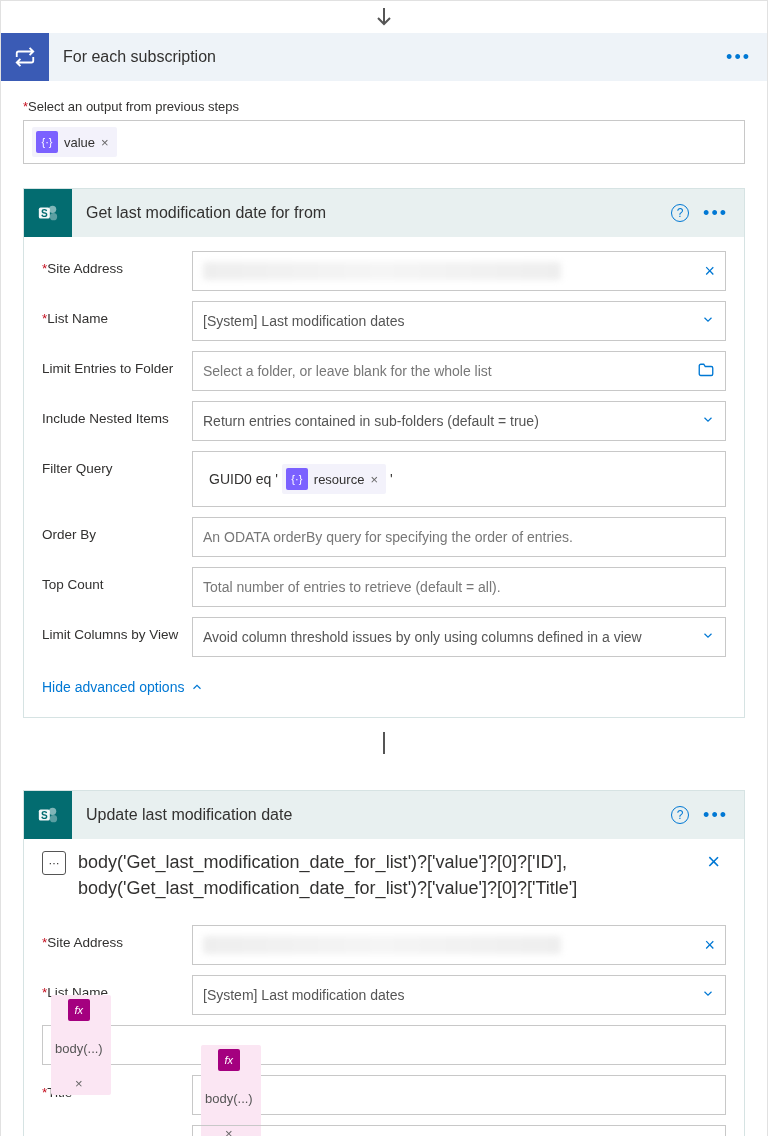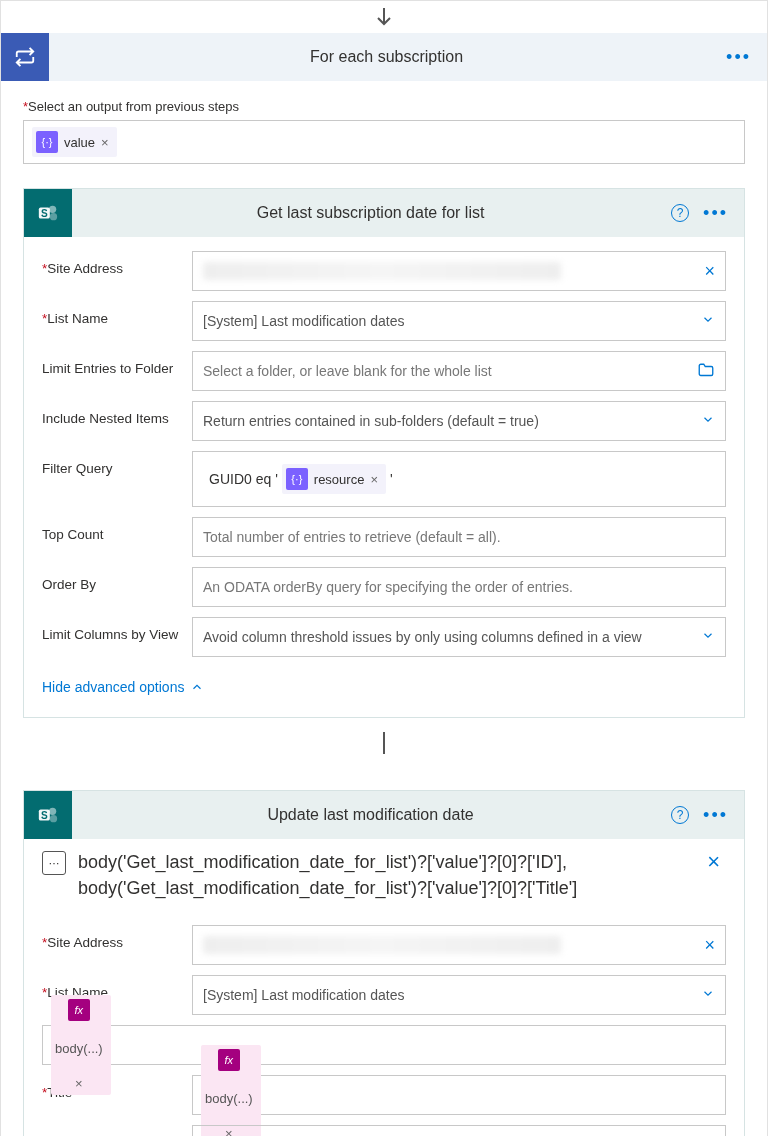--- a/index.html
+++ b/index.html
@@ -1,21 +1,21 @@
 <!DOCTYPE html>
 <html><head>
 <meta charset="utf-8">
 <style>
   * { box-sizing: border-box; margin: 0; padding: 0; }
   body { font-family: "Segoe UI", Tahoma, sans-serif; font-size: 14px; color: #323130; background: #fff; padding: 0; }
   .canvas { width: 768px; margin: 0 auto; background: #fff; border: 1px solid #e1e1e1; }
   .arrow-down { display: flex; justify-content: center; padding: 4px 0; }
   .arrow-down svg { width: 24px; height: 24px; }
   
-  .card-header { display: flex; align-items: center; height: 48px; background: #e8f0f0; text-align: center; }
+  .card-header { display: flex; align-items: center; height: 48px; background: #e8f0f0; }
   .card-header.foreach { background: #eef3f8; }
   .icon-box { width: 48px; height: 48px; display: flex; align-items: center; justify-content: center; }
   .icon-box.blue { background: #3a5bb5; color: #fff; }
   .icon-box.teal { background: #036c70; color: #fff; }
   .card-title { flex: 1; padding-left: 14px; font-size: 16px; color: #323130; }
   .card-actions { display: flex; align-items: center; gap: 14px; padding: 0 16px; }
   .help-icon { color: #0078d4; width: 18px; height: 18px; display: flex; align-items: center; justify-content: center; border: 1.5px solid #0078d4; border-radius: 50%; font-size: 12px; }
   .dots { color: #0078d4; font-size: 18px; letter-spacing: 2px; line-height: 1; }
   
   .foreach-body { padding: 18px 22px 22px 22px; }
@@ -84,21 +84,21 @@
     <div class="inner-card">
       <div class="card-header">
         <div class="icon-box teal">
           <svg width="22" height="22" viewBox="0 0 24 24" fill="#fff">
               <rect x="2" y="6" width="12" height="12" rx="2" fill="#fff" opacity="0.95"></rect>
               <text x="8" y="16" font-size="11" text-anchor="middle" fill="#036c70" font-weight="bold">S</text>
               <circle cx="17" cy="8" r="4" fill="#fff" opacity="0.5"></circle>
               <circle cx="18" cy="16" r="4" fill="#fff" opacity="0.35"></circle>
             </svg>
         </div>
-        <div class="card-title">Get last subscription date for list</div>
+        <div class="card-title">Get last modification date for from</div>
         <div class="card-actions">
           <span class="help-icon">?</span>
           <span class="dots">•••</span>
         </div>
       </div>
       <div class="form-body">
         <div class="form-row">
           <div class="form-label"><span class="req">*</span><span>Site Address</span></div>
           <div class="form-input">
             <div class="blurred"></div>
@@ -138,29 +138,29 @@
             <span>GUID0 eq '</span>
             <span class="token">
               <span class="token-icn purple">{·}</span>
               <span>resource</span>
               <span class="token-x">×</span>
             </span>
             <span>'</span>
           </div>
         </div>
         <div class="form-row">
+          <div class="form-label">Order By</div>
+          <div class="form-input placeholder">
+              <span>An ODATA orderBy query for specifying the order of entries.</span>
+            </div>
+        </div>
+        <div class="form-row">
           <div class="form-label">Top Count</div>
           <div class="form-input placeholder">
               <span>Total number of entries to retrieve (default = all).</span>
-            </div>
-        </div>
-        <div class="form-row">
-          <div class="form-label">Order By</div>
-          <div class="form-input placeholder">
-              <span>An ODATA orderBy query for specifying the order of entries.</span>
             </div>
         </div>
         <div class="form-row">
           <div class="form-label">Limit Columns by View</div>
           <div class="form-input">
             <span>Avoid column threshold issues by only using columns defined in a view</span>
             <span class="input-action"><svg class="chevron-down" viewBox="0 0 24 24" fill="none" stroke="#0078d4" stroke-width="2">
                   <path d="M6 9l6 6 6-6"></path>
                 </svg></span>
           </div>

